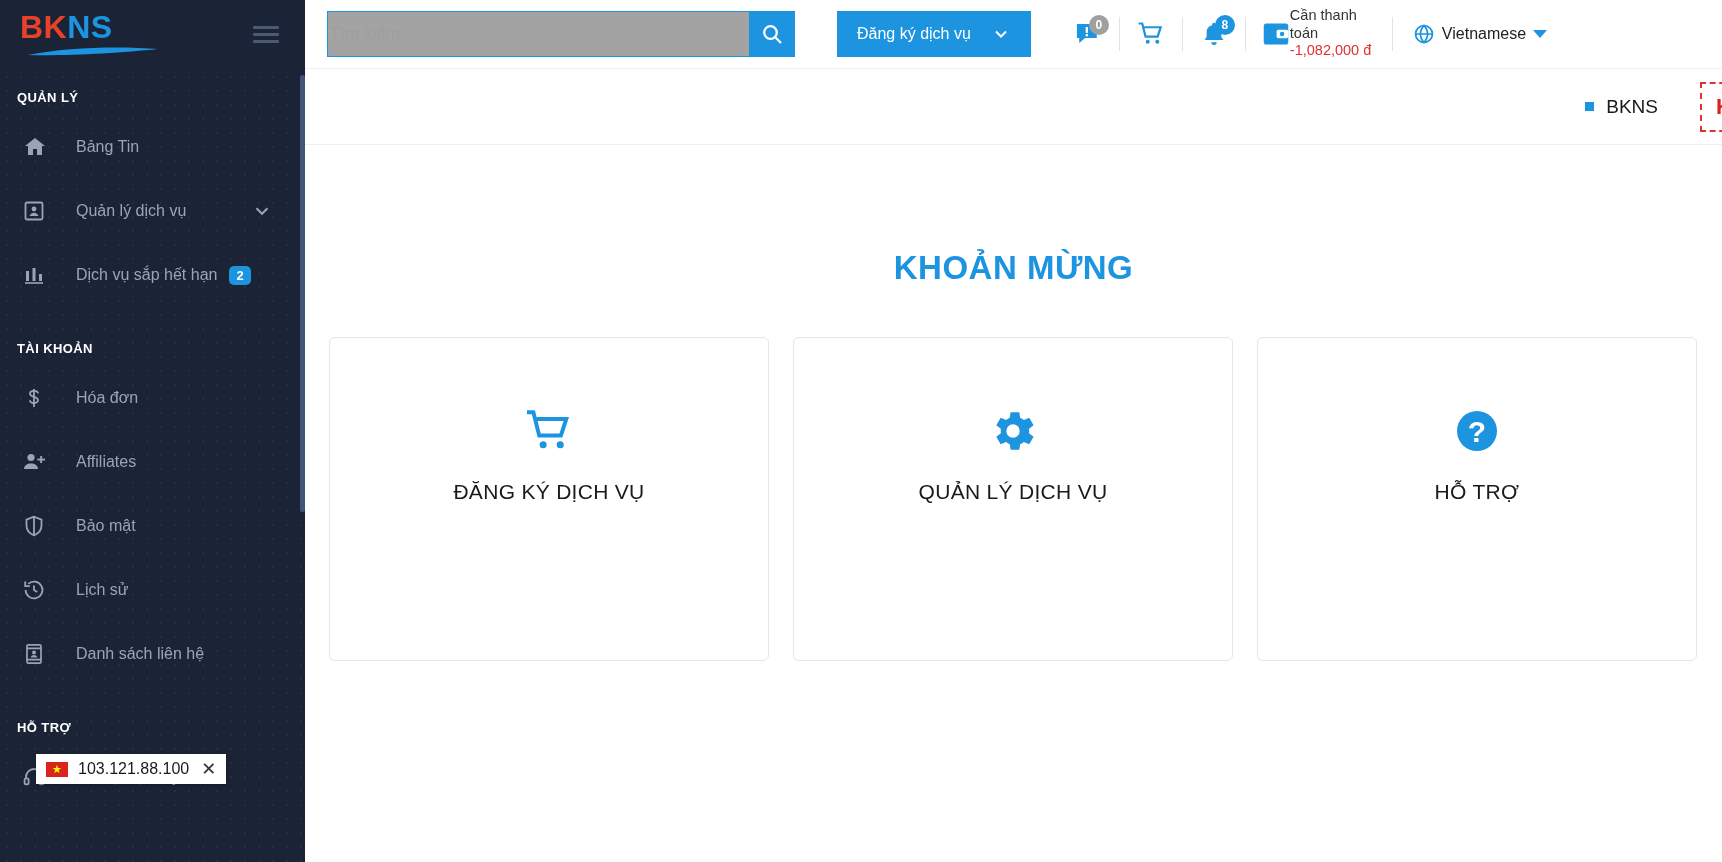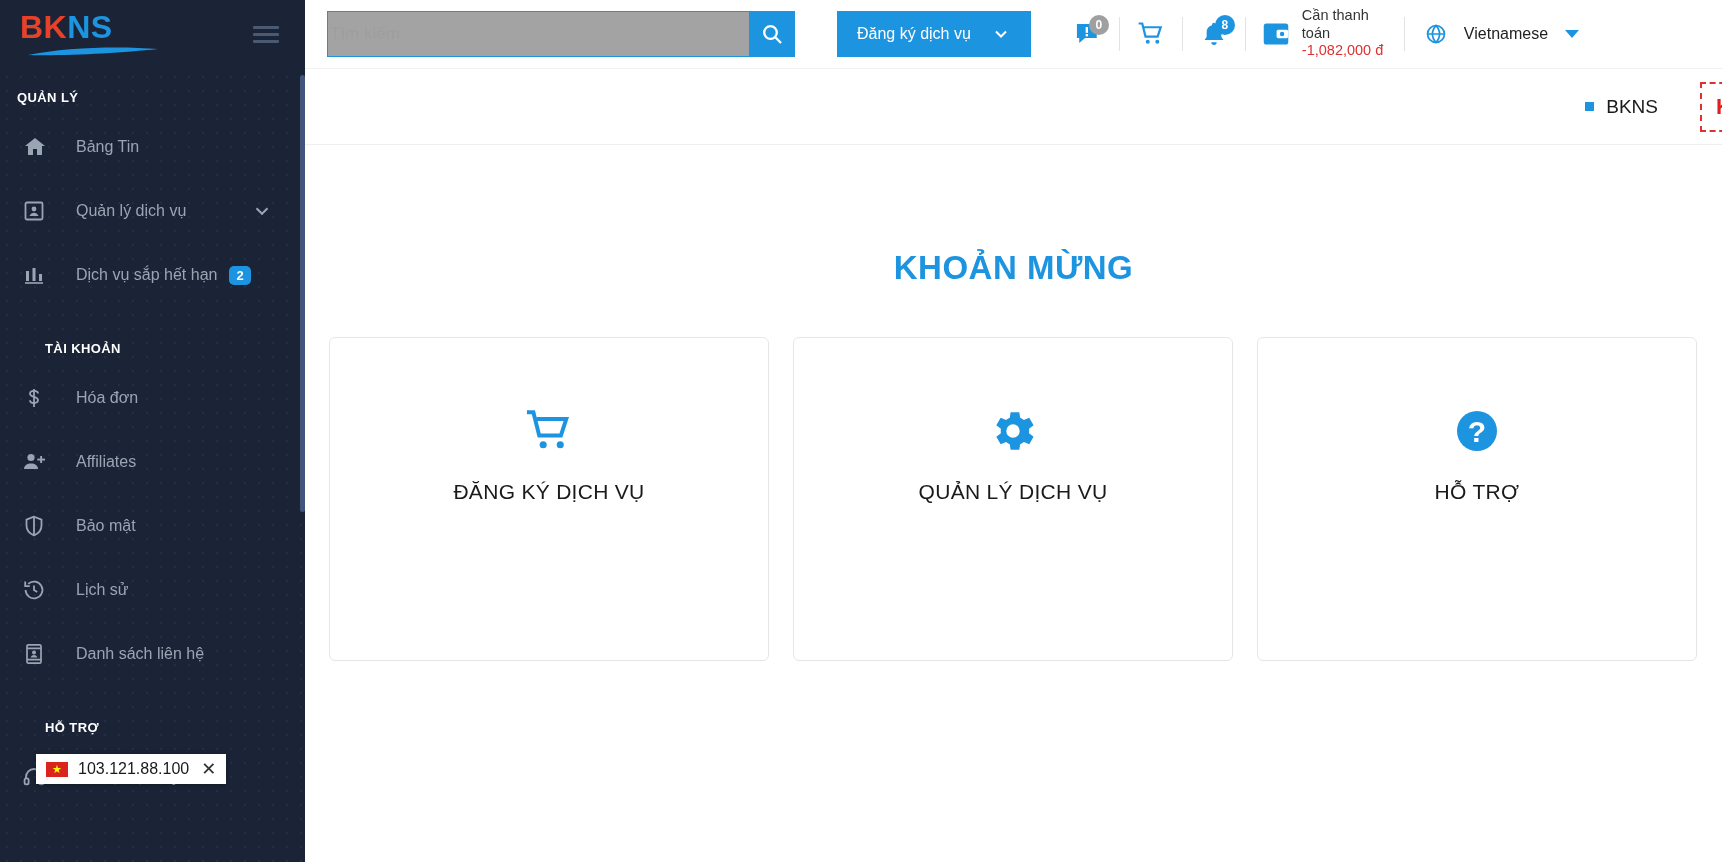--- a/index.html
+++ b/index.html
@@ -34,21 +34,21 @@
   .hamburger { cursor: pointer; display: flex; flex-direction: column; gap: 4px; padding: 4px 2px; }
   .hamburger span { display: block; width: 26px; height: 3px; background: #4a5a72; border-radius: 1px; }
 
   .sb-section {
     color: #ffffff;
     font-size: 13px;
     font-weight: 700;
     letter-spacing: .4px;
     padding: 22px 0 10px 17px;
   }
-  .sb-section.spaced { padding-top: 34px; margin-left: 28px; }
+  .sb-section.spaced { padding-top: 34px; }
 
   .sb-item {
     display: flex; align-items: center;
     height: 64px;
     padding-left: 22px;
     color: #9aa5b4;
     font-size: 16px;
     cursor: pointer;
     position: relative;
   }
@@ -146,29 +146,29 @@
     min-width: 20px; height: 20px;
     border-radius: 50%;
     display: flex; align-items: center; justify-content: center;
     font-size: 12px; font-weight: 600; color: #fff;
     padding: 0 4px;
   }
   .tb-badge.grey { background: #a0a0a0; }
   .tb-badge.blue { background: #1d94e0; }
 
   .wallet-block {
-    display: flex; align-items: center; gap: 12px;
+    display: flex; align-items: center; gap: 0;
     padding: 0 16px 0 14px; cursor: pointer;
   }
   .wallet-text { line-height: 1.22; }
   .wallet-label { font-size: 14.5px; color: #333; max-width: 84px; }
   .wallet-amount { font-size: 14.5px; color: #e03131; }
 
   .lang-block {
-    display: flex; align-items: center; gap: 17px;
+    display: flex; align-items: center; gap: 7px;
     padding: 0 16px 0 18px; cursor: pointer;
     font-size: 16px; color: #222;
   }
   .caret { width: 0; height: 0; border-left: 7px solid transparent; border-right: 7px solid transparent; border-top: 8px solid #1d94e0; }
 
   
   .ticker {
     position: relative;
     height: 77px; background: #ffffff;
     border-top: 1px solid #f0f0f0;

